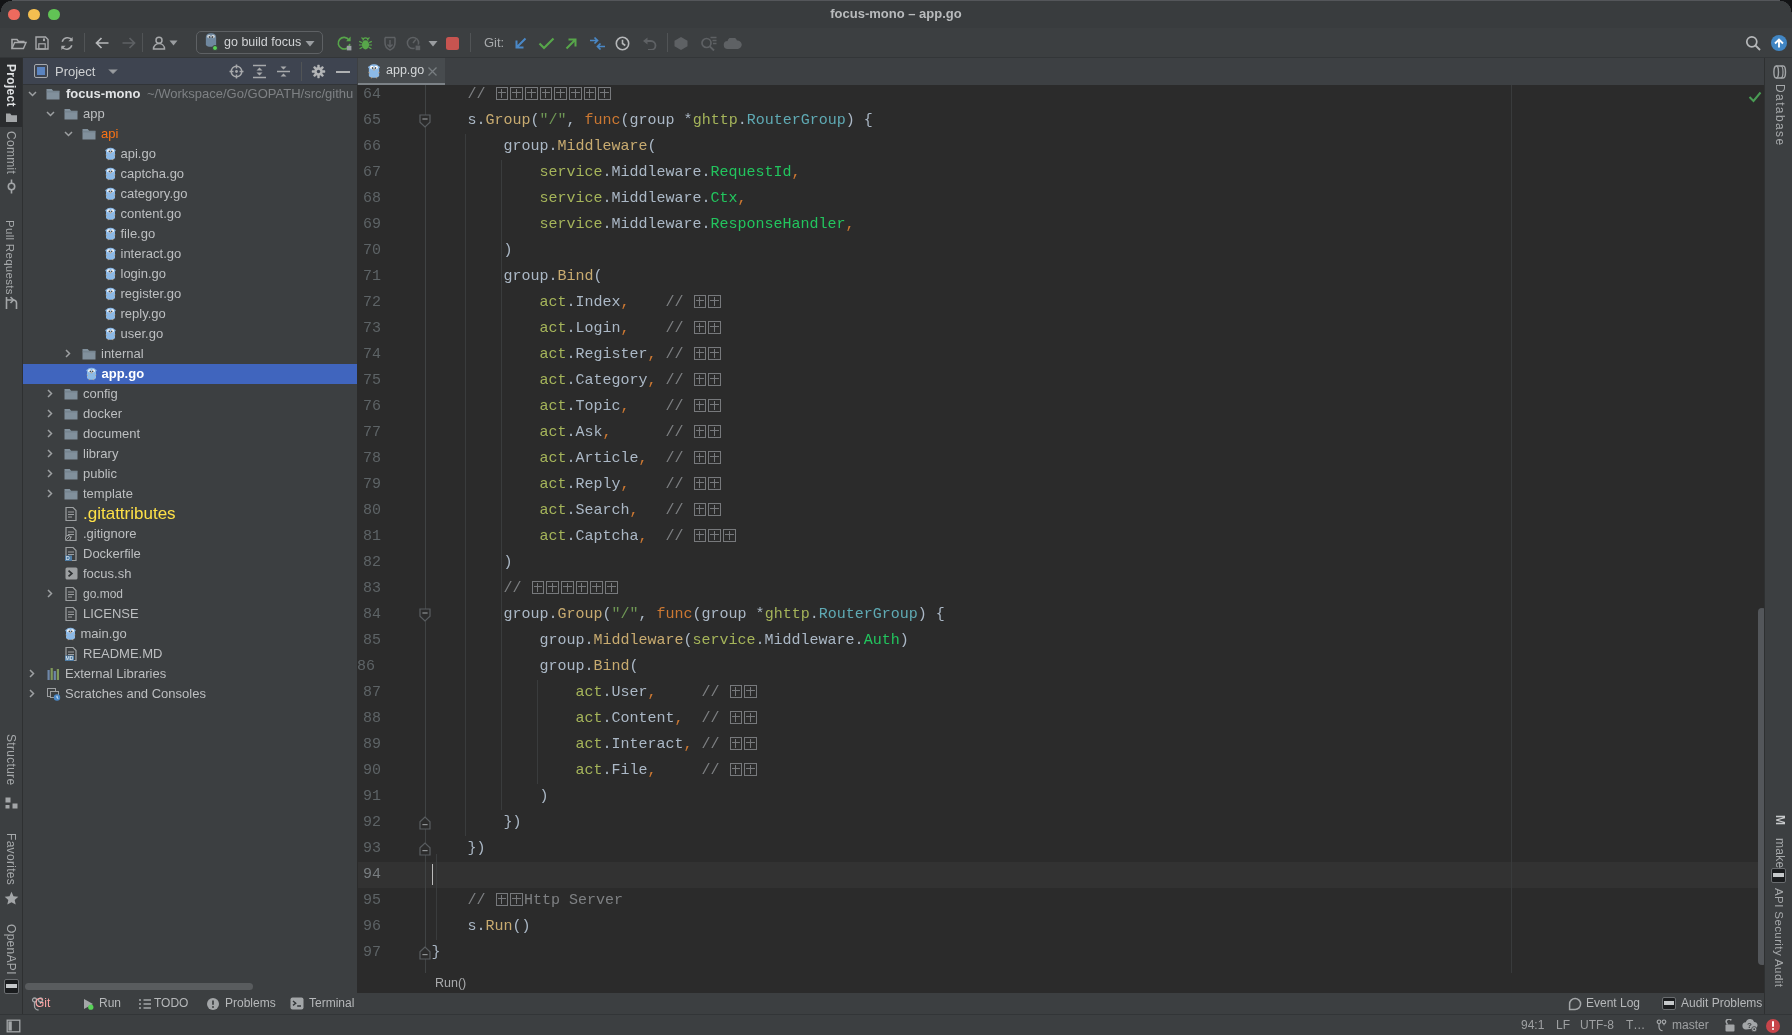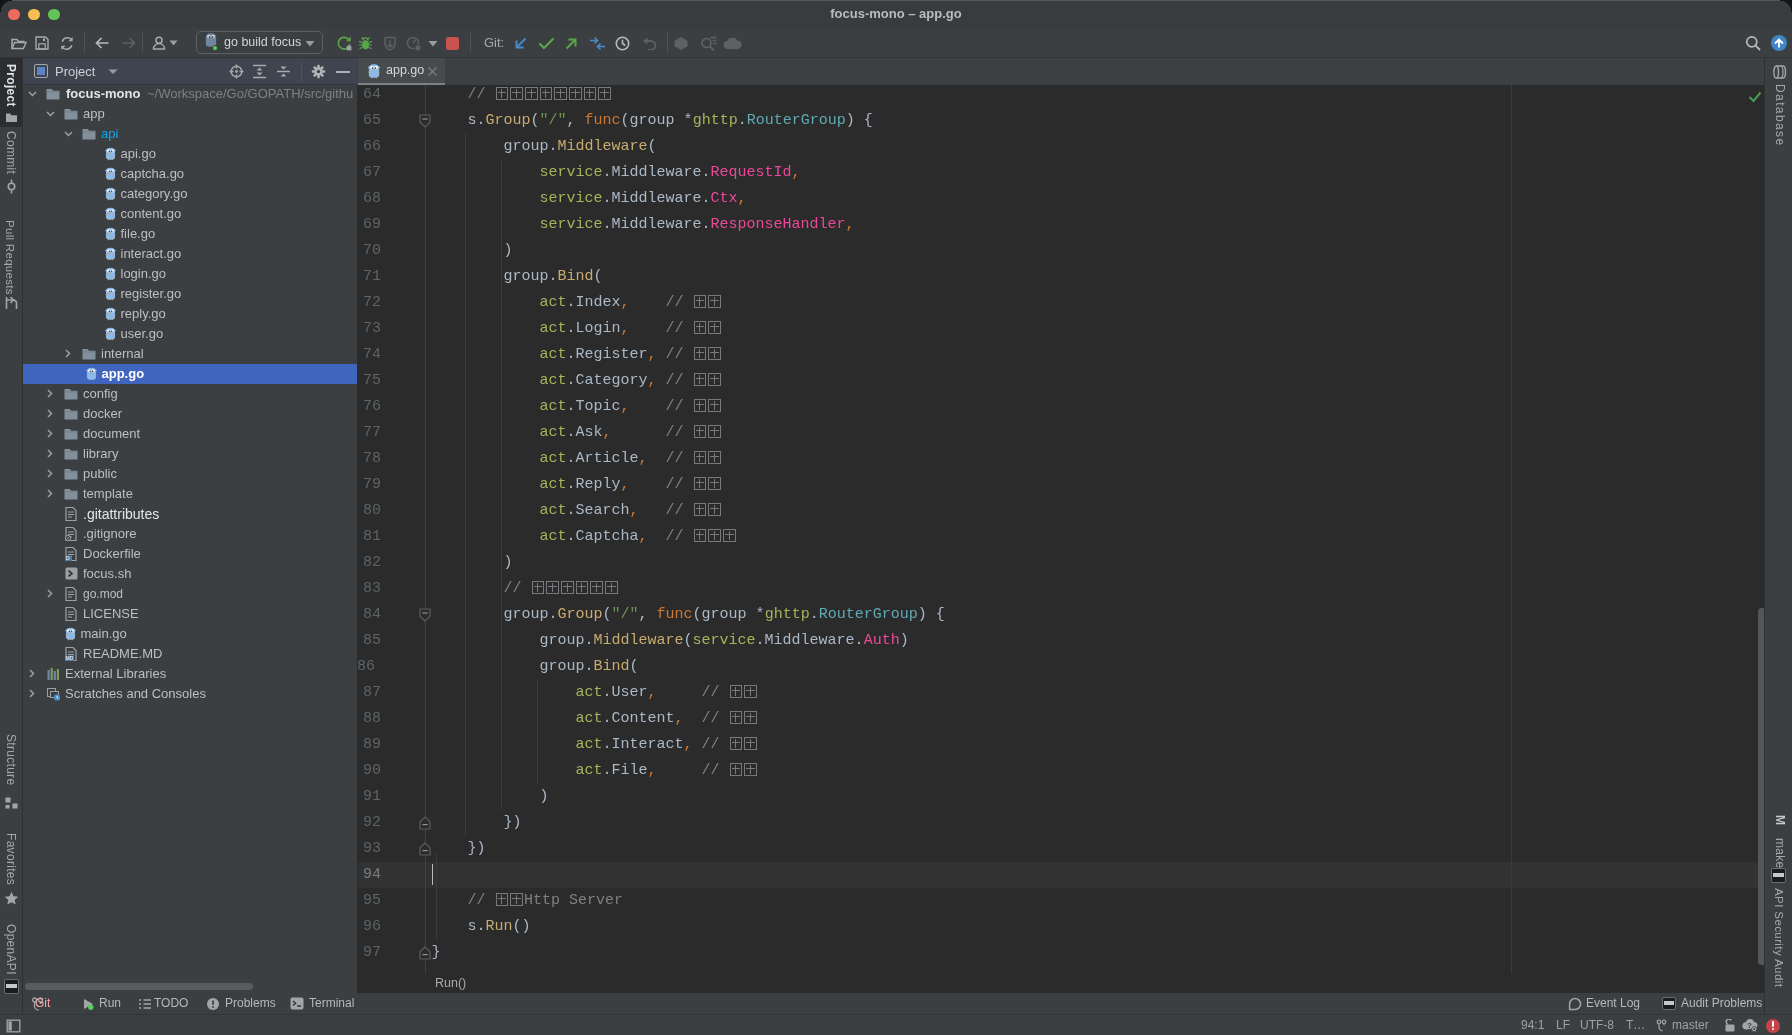--- a/index.html
+++ b/index.html
@@ -12,21 +12,21 @@
 #headrow{left:0;top:58px;width:1792px;height:27px;background:#3c3f41;border-bottom:1px solid #313437}
 #lstripe{left:0;top:58px;width:23px;height:956px;background:#3c3f41;border-right:1px solid #2e3031}
 #rstripe{left:1764px;top:58px;width:28px;height:956px;background:#3c3f41;border-left:1px solid #2e3031}
 #ppanel{left:23px;top:85px;width:334px;height:908px;background:#3c3f41;overflow:hidden}
 #editor{left:358px;top:85px;width:1406px;height:908px;background:#2b2b2b;overflow:hidden}
 #toolrow{left:23px;top:993px;width:1741px;height:21px;background:#3c3f41}
 #statusrow{left:0;top:1014px;width:1792px;height:21px;background:#3c3f41;border-top:1px solid #323537}
 .vtext{writing-mode:vertical-rl;font-size:12px;color:#a6a9ab;letter-spacing:.3px}
 
 .d{color:#abb8c6}.c{color:#7e8083}.k{color:#cc7832}.s{color:#6f9755}
-.m{color:#c8ab70}.f{color:#ec4899}.p{color:#a5b45a}.t{color:#5faab4}
+.m{color:#c8ab70}.f{color:#22c55e}.p{color:#a5b45a}.t{color:#5faab4}
 .cj{display:inline-block;width:12.7px;height:13px;border:1.15px solid;margin:0 1px;opacity:.72;
  vertical-align:-1.5px;position:relative;opacity:.92}
 .cj:before{content:"";position:absolute;left:1px;right:1px;top:44%;border-top:1.05px solid}
 .cj:after{content:"";position:absolute;top:1px;bottom:1px;left:44%;border-left:1.05px solid}
 .cl{position:absolute;white-space:pre;font:15px "Liberation Mono",monospace;line-height:26px;height:26px}
 .ln{position:absolute;width:30px;text-align:right;font:15px "Liberation Mono",monospace;
  line-height:26px;height:26px;color:#5d6366}
 .trow{position:absolute;height:20px;line-height:20px;font-size:13px;color:#c2c4c6;white-space:pre}
 </style></head><body>
 <div id="app">
@@ -269,21 +269,21 @@
         <path d="M0.5 3.8 h13" stroke="#6d7c88" stroke-width="0.8"></path>
       </svg>
       <div class="trow" style="left:60px;top:19px;color:#bdbfc1;font-size:13px">app</div>
       <svg class="abs" style="left:41px;top:46px" width="9" height="6" viewBox="0 0 9 6" fill="none">
         <path d="M1 1 l3.5 3.5 L8 1" stroke="#9da0a2" stroke-width="1.5"></path>
       </svg>
       <svg class="abs" style="left:59px;top:43px" width="14" height="12" viewBox="0 0 14 12" fill="none">
         <path d="M0.5 11.5 V1 h5.2 l1.4 1.8 h6.4 V11.5 z" fill="#81909c"></path>
         <path d="M0.5 3.8 h13" stroke="#6d7c88" stroke-width="0.8"></path>
       </svg>
-      <div class="trow" style="left:78px;top:39px;color:#0ea5e9;font-size:13px">api</div>
+      <div class="trow" style="left:78px;top:39px;color:#f97316;font-size:13px">api</div>
       <svg class="abs" style="left:81.5px;top:62px" width="11" height="13.5" viewBox="0 0 14 18">
         <path d="M1 6 C1 2.2 3.6 1 7 1 s6 1.2 6 5 v8 c0 2.4-2.6 3-6 3 s-6-.6-6-3 z" fill="#8cb9e6"></path>
         <ellipse cx="1.6" cy="4.6" rx="1.5" ry="1.2" fill="#8cb9e6"></ellipse>
         <ellipse cx="12.4" cy="4.6" rx="1.5" ry="1.2" fill="#8cb9e6"></ellipse>
         <circle cx="4.6" cy="5" r="2.1" fill="#fff"></circle>
         <circle cx="9.4" cy="5" r="2.1" fill="#fff"></circle>
         <circle cx="5.3" cy="5.5" r="1" fill="#222"></circle>
         <circle cx="8.7" cy="5.5" r="1" fill="#222"></circle>
         <ellipse cx="7" cy="7.6" rx="1.2" ry=".8" fill="#c9a37a"></ellipse>
         <path d="M0.5 10.5 l1.8 1 M13.5 10.5 l-1.8 1 M4 17.6 l.5-1.6 M10 17.6 l-.5-1.6" stroke="#c9a37a"></path>
@@ -463,21 +463,21 @@
       </svg>
       <svg class="abs" style="left:41px;top:403px" width="14" height="12" viewBox="0 0 14 12" fill="none">
         <path d="M0.5 11.5 V1 h5.2 l1.4 1.8 h6.4 V11.5 z" fill="#81909c"></path>
         <path d="M0.5 3.8 h13" stroke="#6d7c88" stroke-width="0.8"></path>
       </svg>
       <div class="trow" style="left:60px;top:399px;color:#bdbfc1;font-size:13px">template</div>
       <svg class="abs" style="left:42px;top:422px" width="12" height="14" viewBox="0 0 12 14" fill="none">
         <path d="M1 0.5 h7 L11 3.5 V13.5 H1 z" stroke="#9da0a2" stroke-width="1.2"></path>
         <path d="M3 5 h6 M3 7.5 h6 M3 10 h4" stroke="#9da0a2" stroke-width="1.1"></path>
       </svg>
-      <div class="trow" style="left:60px;top:419px;color:#e5e5e5;font-size:14px">.gitattributes</div>
+      <div class="trow" style="left:60px;top:419px;color:#fde047;font-size:17px">.gitattributes</div>
       <svg class="abs" style="left:42px;top:442px" width="12" height="14" viewBox="0 0 12 14" fill="none">
         <path d="M1 0.5 h7 L11 3.5 V13.5 H1 z" stroke="#9da0a2" stroke-width="1.2"></path>
         <path d="M3 5 h6 M3 7.5 h6 M3 10 h4" stroke="#9da0a2" stroke-width="1.1"></path>
         <circle cx="3" cy="11" r="2.6" fill="#3c3f41" stroke="#9da0a2"></circle>
         <path d="M1.4 12.6 L4.6 9.4" stroke="#9da0a2"></path>
       </svg>
       <div class="trow" style="left:60px;top:439px;color:#bdbfc1;font-size:13px">.gitignore</div>
       <svg class="abs" style="left:42px;top:462px" width="12" height="14" viewBox="0 0 12 14" fill="none">
         <path d="M1 0.5 h7 L11 3.5 V13.5 H1 z" stroke="#9da0a2" stroke-width="1.2"></path>
         <path d="M3 5 h6 M3 7.5 h6 M3 10 h4" stroke="#9da0a2" stroke-width="1.1"></path>

